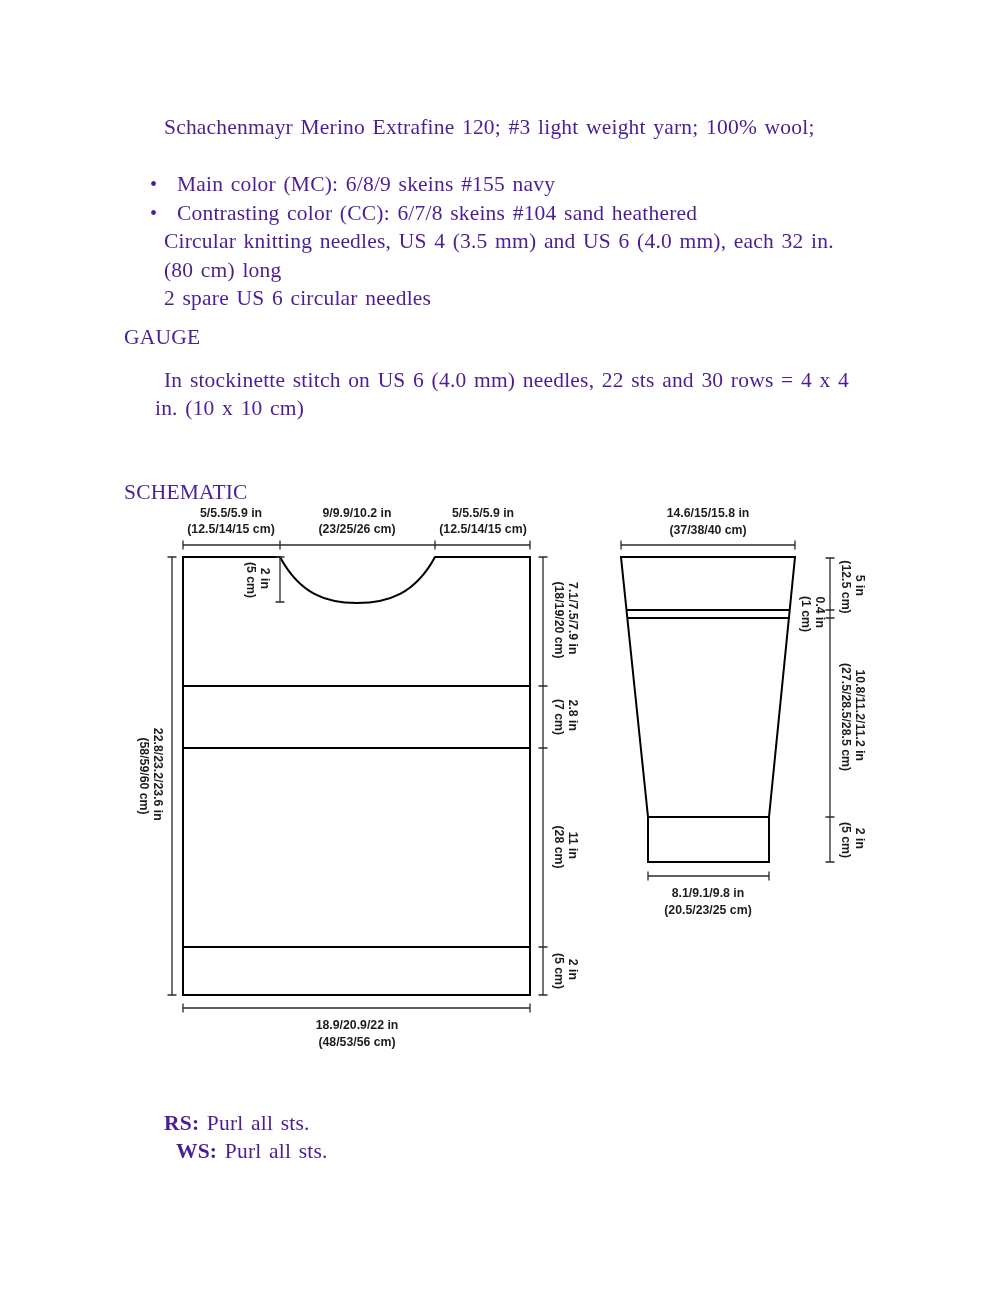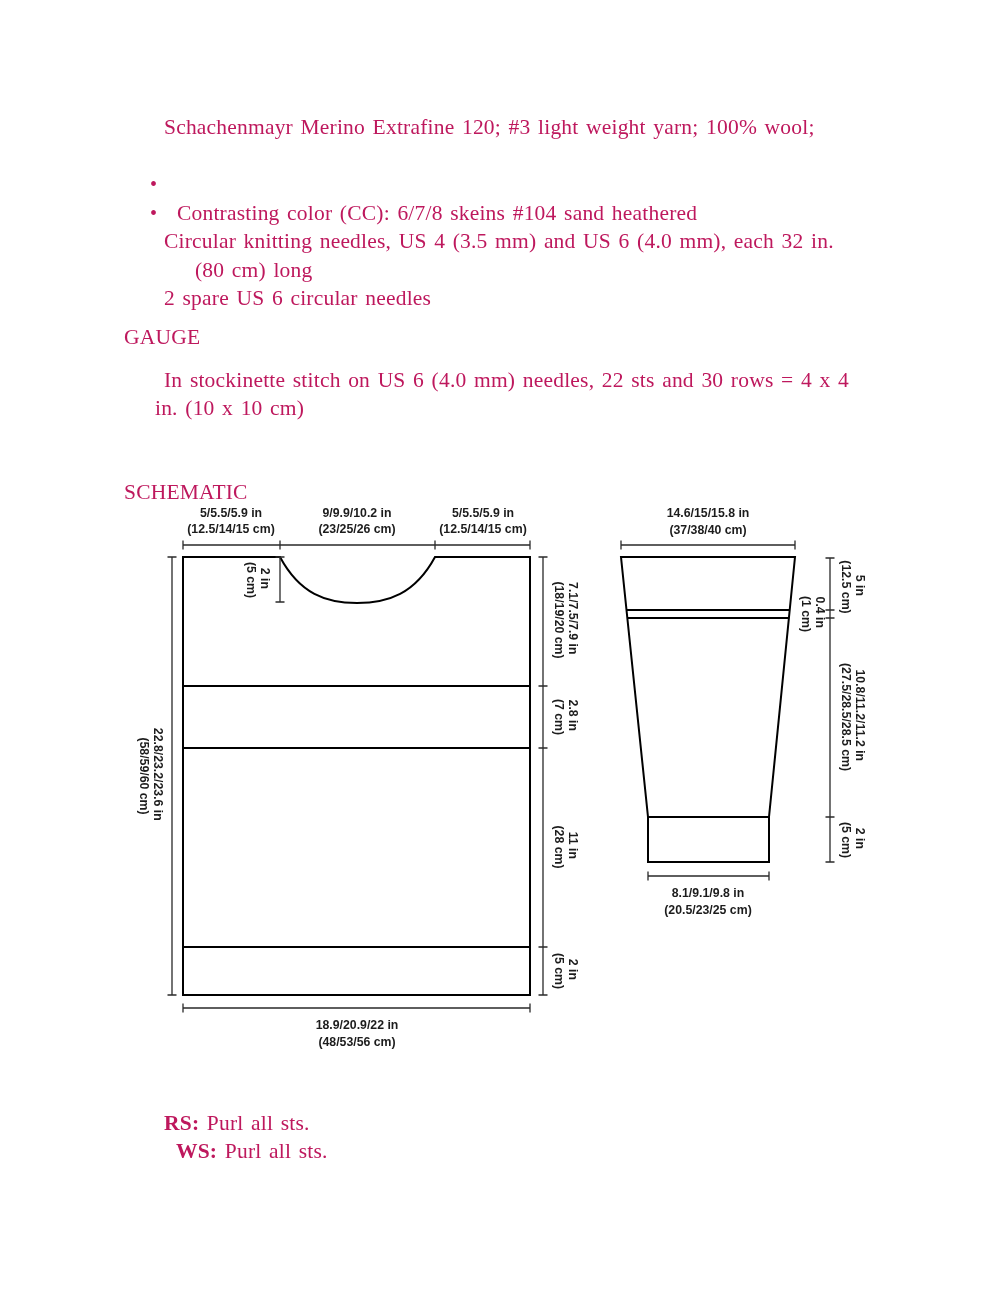--- a/index.html
+++ b/index.html
@@ -2,21 +2,21 @@
 <html><head>
 <meta charset="utf-8">
 <style>
   html, body { margin: 0; padding: 0; background: #ffffff; }
   .page {
     position: relative;
     width: 900px;
     height: 1294px;
     background: #ffffff;
     font-family: "Liberation Serif", serif;
-    color: #be185d;
+    color: #4c1d95;
     overflow: hidden;
   }
   .tline {
     position: absolute;
     font-size: 21.5px;
     line-height: 27px;
     white-space: nowrap;
     word-spacing: 2px;
     letter-spacing: 0.2px;
   }
@@ -54,26 +54,27 @@
   }
 </style>
 </head>
 <body>
 
 <div class="page">
 
   <div class="tline" style="left:164px; top:114px;">Schachenmayr Merino Extrafine 120; #3 light weight yarn; 100% wool;</div>
 
   <div class="bullet-dot" style="left:150px; top:171px;">•</div>
+  <div class="tline" style="left:177px; top:171px;">Main color (MC): 6/8/9 skeins #155 navy</div>
 
   <div class="bullet-dot" style="left:150px; top:200px;">•</div>
   <div class="tline" style="left:177px; top:200px;">Contrasting color (CC): 6/7/8 skeins #104 sand heathered</div>
 
   <div class="tline" style="left:164px; top:228px;">Circular knitting needles, US 4 (3.5 mm) and US 6 (4.0 mm), each 32 in.</div>
-  <div class="tline" style="left:164px; top:257px;margin-left:31px;">(80 cm) long</div>
+  <div class="tline" style="left:164px; top:257px;">(80 cm) long</div>
   <div class="tline" style="left:164px; top:285px;">2 spare US 6 circular needles</div>
 
   <div class="tline" style="left:124px; top:324px;">GAUGE</div>
   <div class="tline" style="left:164px; top:367px;">In stockinette stitch on US 6 (4.0 mm) needles, 22 sts and 30 rows = 4 x 4</div>
   <div class="tline" style="left:155px; top:395px;">in. (10 x 10 cm)</div>
 
   <div class="tline" style="left:124px; top:447px;margin-top:32px;">SCHEMATIC</div>
 
   <svg class="schem" width="1000" height="570" viewBox="0 490 1000 570">
 

